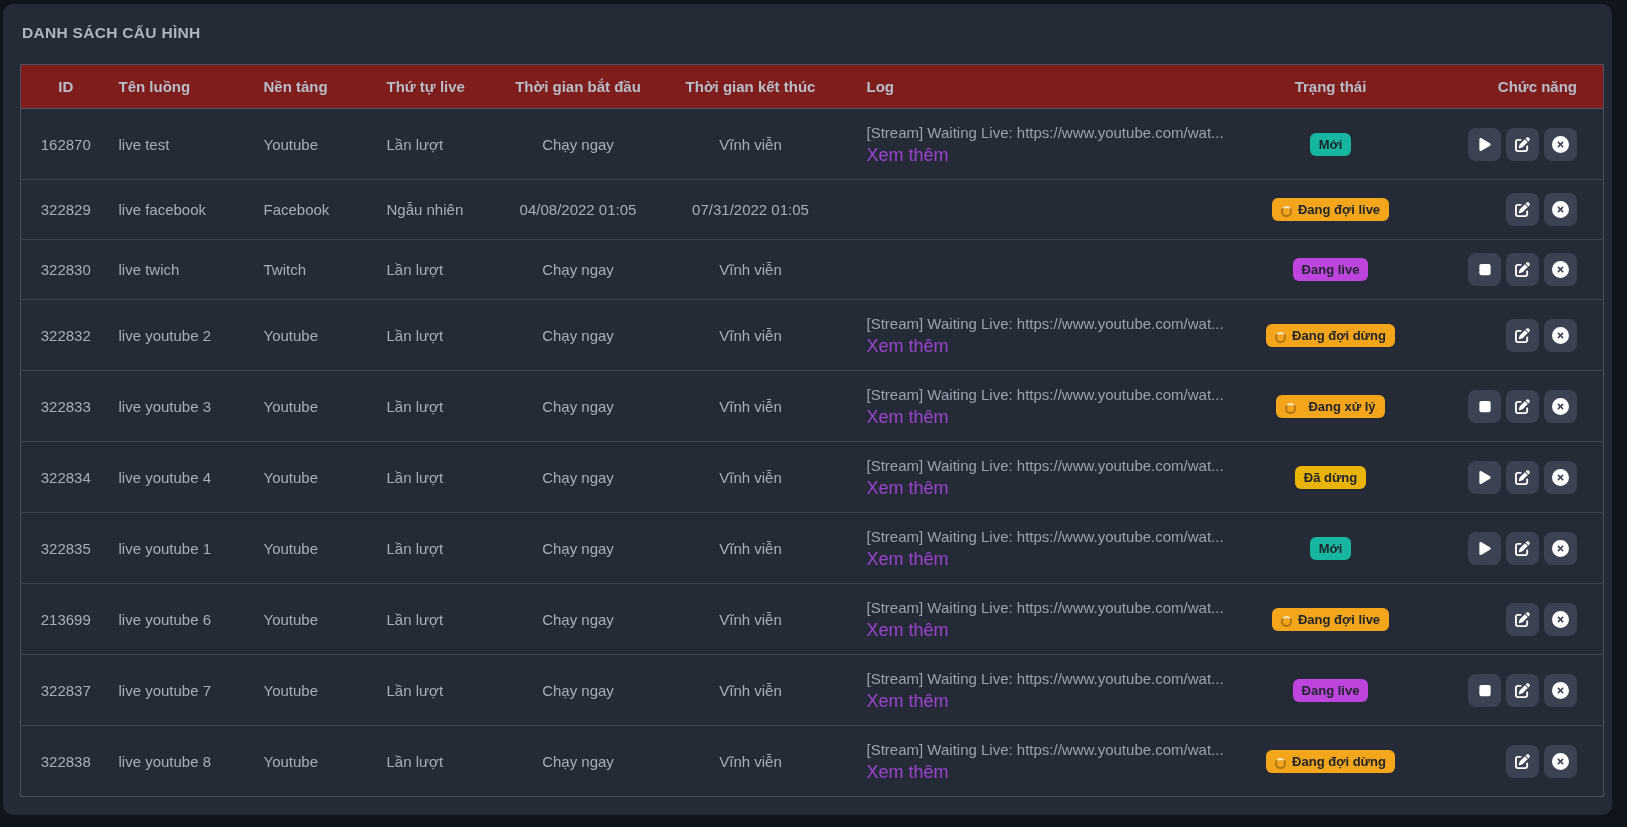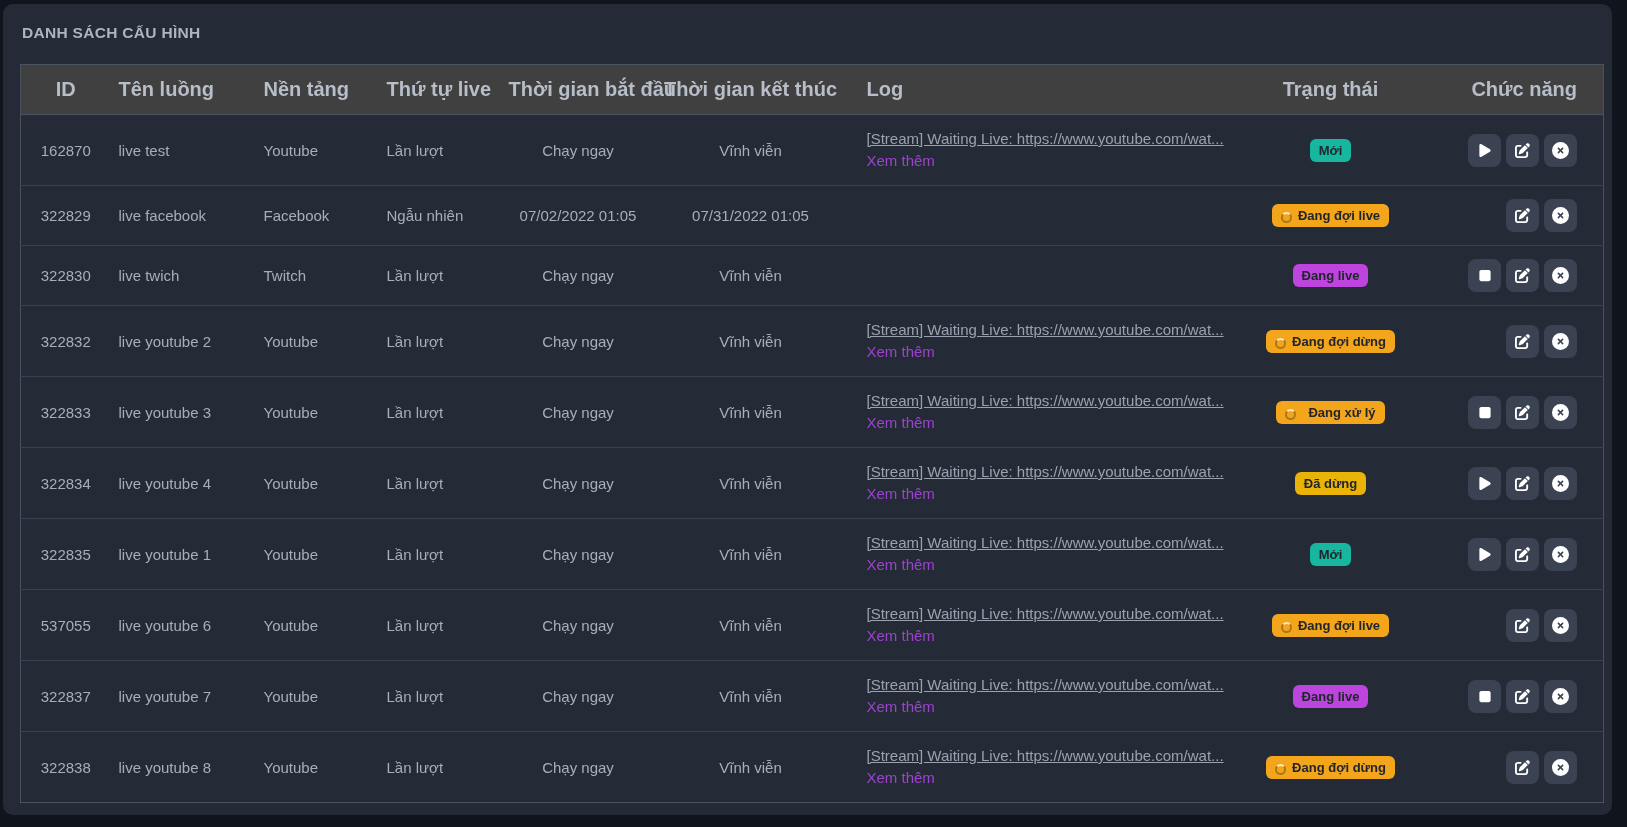--- a/index.html
+++ b/index.html
@@ -21,39 +21,38 @@
   .panel-title {
     color:#adb5c2; font-weight:bold; font-size:15.5px;
     letter-spacing:0.3px; margin:4px 0 22px 2px;
   }
   table.cfg {
     border-collapse:collapse; table-layout:fixed;
     width:1583px;
     border:1px solid #4a5262;
   }
   thead th {
-    color:#b7bec9; font-size:20px; font-weight:bold;
+    color:#b7bec9; font-size:15px; font-weight:bold;
     padding:13px 8px; border-bottom:1px solid #4a5262;
-    background:#404040; text-align:left; white-space:nowrap;
+    background:#7f1d1d; text-align:left; white-space:nowrap;
   }
   tbody td {
     color:#a7aebb; font-size:15px;
     padding:13px 8px; vertical-align:middle; white-space:nowrap;
     overflow:hidden;
   }
   tbody tr + tr td { border-top:1px solid #3a4150; }
   .al-c { text-align:center; }
   .al-r { text-align:right; }
   .col-log-pad { padding-left:21px; }
   .log-line {
     color:#9aa2af; overflow:hidden; text-overflow:ellipsis; white-space:nowrap;
     line-height:22px;
-    text-decoration:underline;
-  }
-  .log-more { line-height:22px; font-size:15px; cursor:pointer; display:inline-block; }
+  }
+  .log-more { line-height:22px; font-size:18px; cursor:pointer; display:inline-block; }
   .badge {
     display:inline-flex; align-items:flex-end; gap:6px;
     padding:4px 9px; border-radius:6px;
     font-size:13px; font-weight:bold; color:#20262e;
     line-height:15px; vertical-align:middle;
   }
   .spinner {
     width:11px; height:11px; border-radius:50%;
     border:2px solid rgba(0,0,0,0.28);
     border-top-color:rgba(255,255,255,0.75);
@@ -133,21 +132,21 @@
                 <path d="M256 512A256 256 0 1 0 256 0a256 256 0 1 0 0 512zM175 175c9.4-9.4 24.6-9.4 33.9 0l47 47 47-47c9.4-9.4 24.6-9.4 33.9 0s9.4 24.6 0 33.9l-47 47 47 47c9.4 9.4 9.4 24.6 0 33.9s-24.6 9.4-33.9 0l-47-47-47 47c-9.4 9.4-24.6 9.4-33.9 0s-9.4-24.6 0-33.9l47-47-47-47c-9.4-9.4-9.4-24.6 0-33.9z"></path>
               </svg>
             </button></td>
   </tr>
 
   <tr>
     <td class="al-c">322829</td>
     <td>live facebook</td>
     <td>Facebook</td>
     <td>Ngẫu nhiên</td>
-    <td class="al-c">07/02/2022 01:05</td>
+    <td class="al-c">04/08/2022 01:05</td>
     <td class="al-c">07/31/2022 01:05</td>
     <td class="col-log-pad"></td>
     <td class="al-c">
       <span class="badge" style="background: rgb(243, 165, 28); color: rgb(32, 38, 46);">
         <span class="spinner"></span>
         <span>Đang đợi live</span>
       </span>
     </td>
     <td class="al-r actions-cell"><button class="action-btn">
               <svg class="icon-edit" viewBox="0 0 512 512">
@@ -307,21 +306,21 @@
                 <path d="M471.6 21.7c-21.9-21.9-57.3-21.9-79.2 0L362.3 51.7l97.9 97.9 30.1-30.1c21.9-21.9 21.9-57.3 0-79.2L471.6 21.7zm-299.2 220c-6.1 6.1-10.8 13.6-13.5 21.9l-29.6 88.8c-2.9 8.6-.6 18.1 5.8 24.6s15.9 8.7 24.6 5.8l88.8-29.6c8.2-2.7 15.7-7.4 21.9-13.5L437.7 172.3 339.7 74.3 172.4 241.7zM96 64C43 64 0 107 0 160V416c0 53 43 96 96 96H352c53 0 96-43 96-96V320c0-17.7-14.3-32-32-32s-32 14.3-32 32v96c0 17.7-14.3 32-32 32H96c-17.7 0-32-14.3-32-32V160c0-17.7 14.3-32 32-32h96c17.7 0 32-14.3 32-32s-14.3-32-32-32H96z"></path>
               </svg>
             </button><button class="action-btn">
               <svg class="icon-close" viewBox="0 0 512 512">
                 <path d="M256 512A256 256 0 1 0 256 0a256 256 0 1 0 0 512zM175 175c9.4-9.4 24.6-9.4 33.9 0l47 47 47-47c9.4-9.4 24.6-9.4 33.9 0s9.4 24.6 0 33.9l-47 47 47 47c9.4 9.4 9.4 24.6 0 33.9s-24.6 9.4-33.9 0l-47-47-47 47c-9.4 9.4-24.6 9.4-33.9 0s-9.4-24.6 0-33.9l47-47-47-47c-9.4-9.4-9.4-24.6 0-33.9z"></path>
               </svg>
             </button></td>
   </tr>
 
   <tr>
-    <td class="al-c">537055</td>
+    <td class="al-c">213699</td>
     <td>live youtube 6</td>
     <td>Youtube</td>
     <td>Lần lượt</td>
     <td class="al-c">Chạy ngay</td>
     <td class="al-c">Vĩnh viễn</td>
     <td class="col-log-pad">
       <div class="log-line">[Stream] Waiting Live: https://www.youtube.com/wat...</div>
       <span class="log-more" style="color: rgb(155, 67, 207);">Xem thêm</span>
     </td>
     <td class="al-c">

